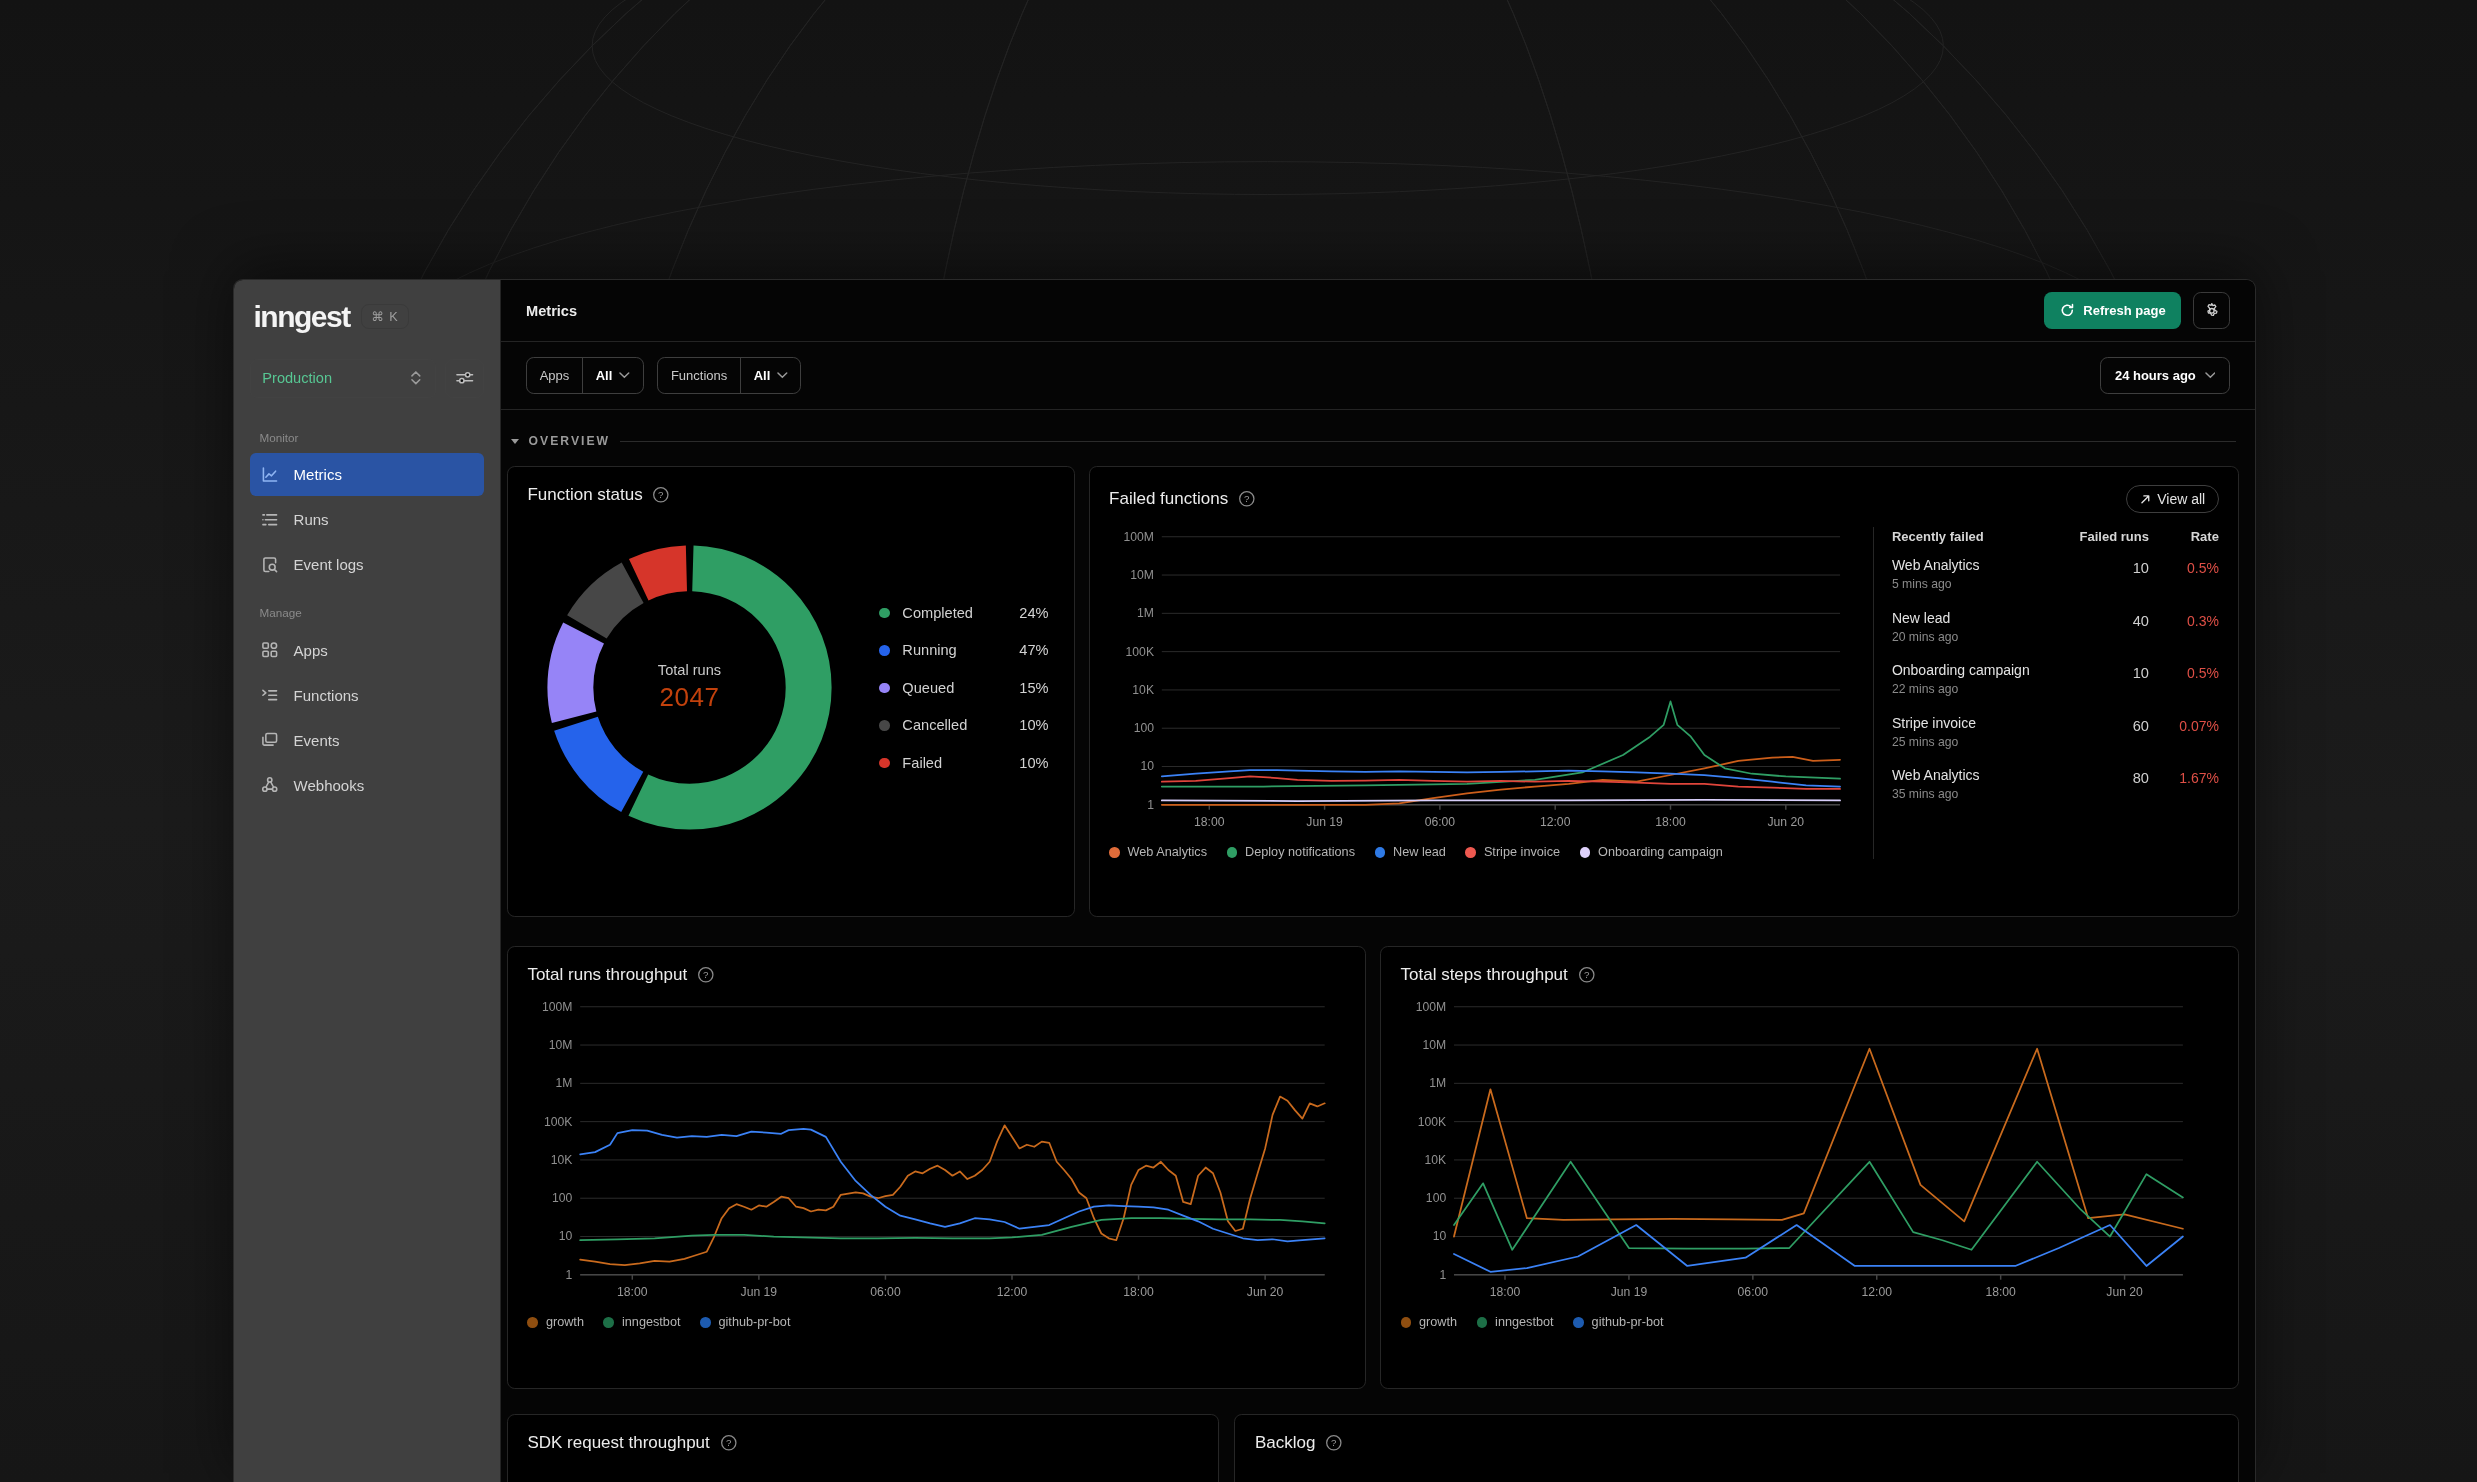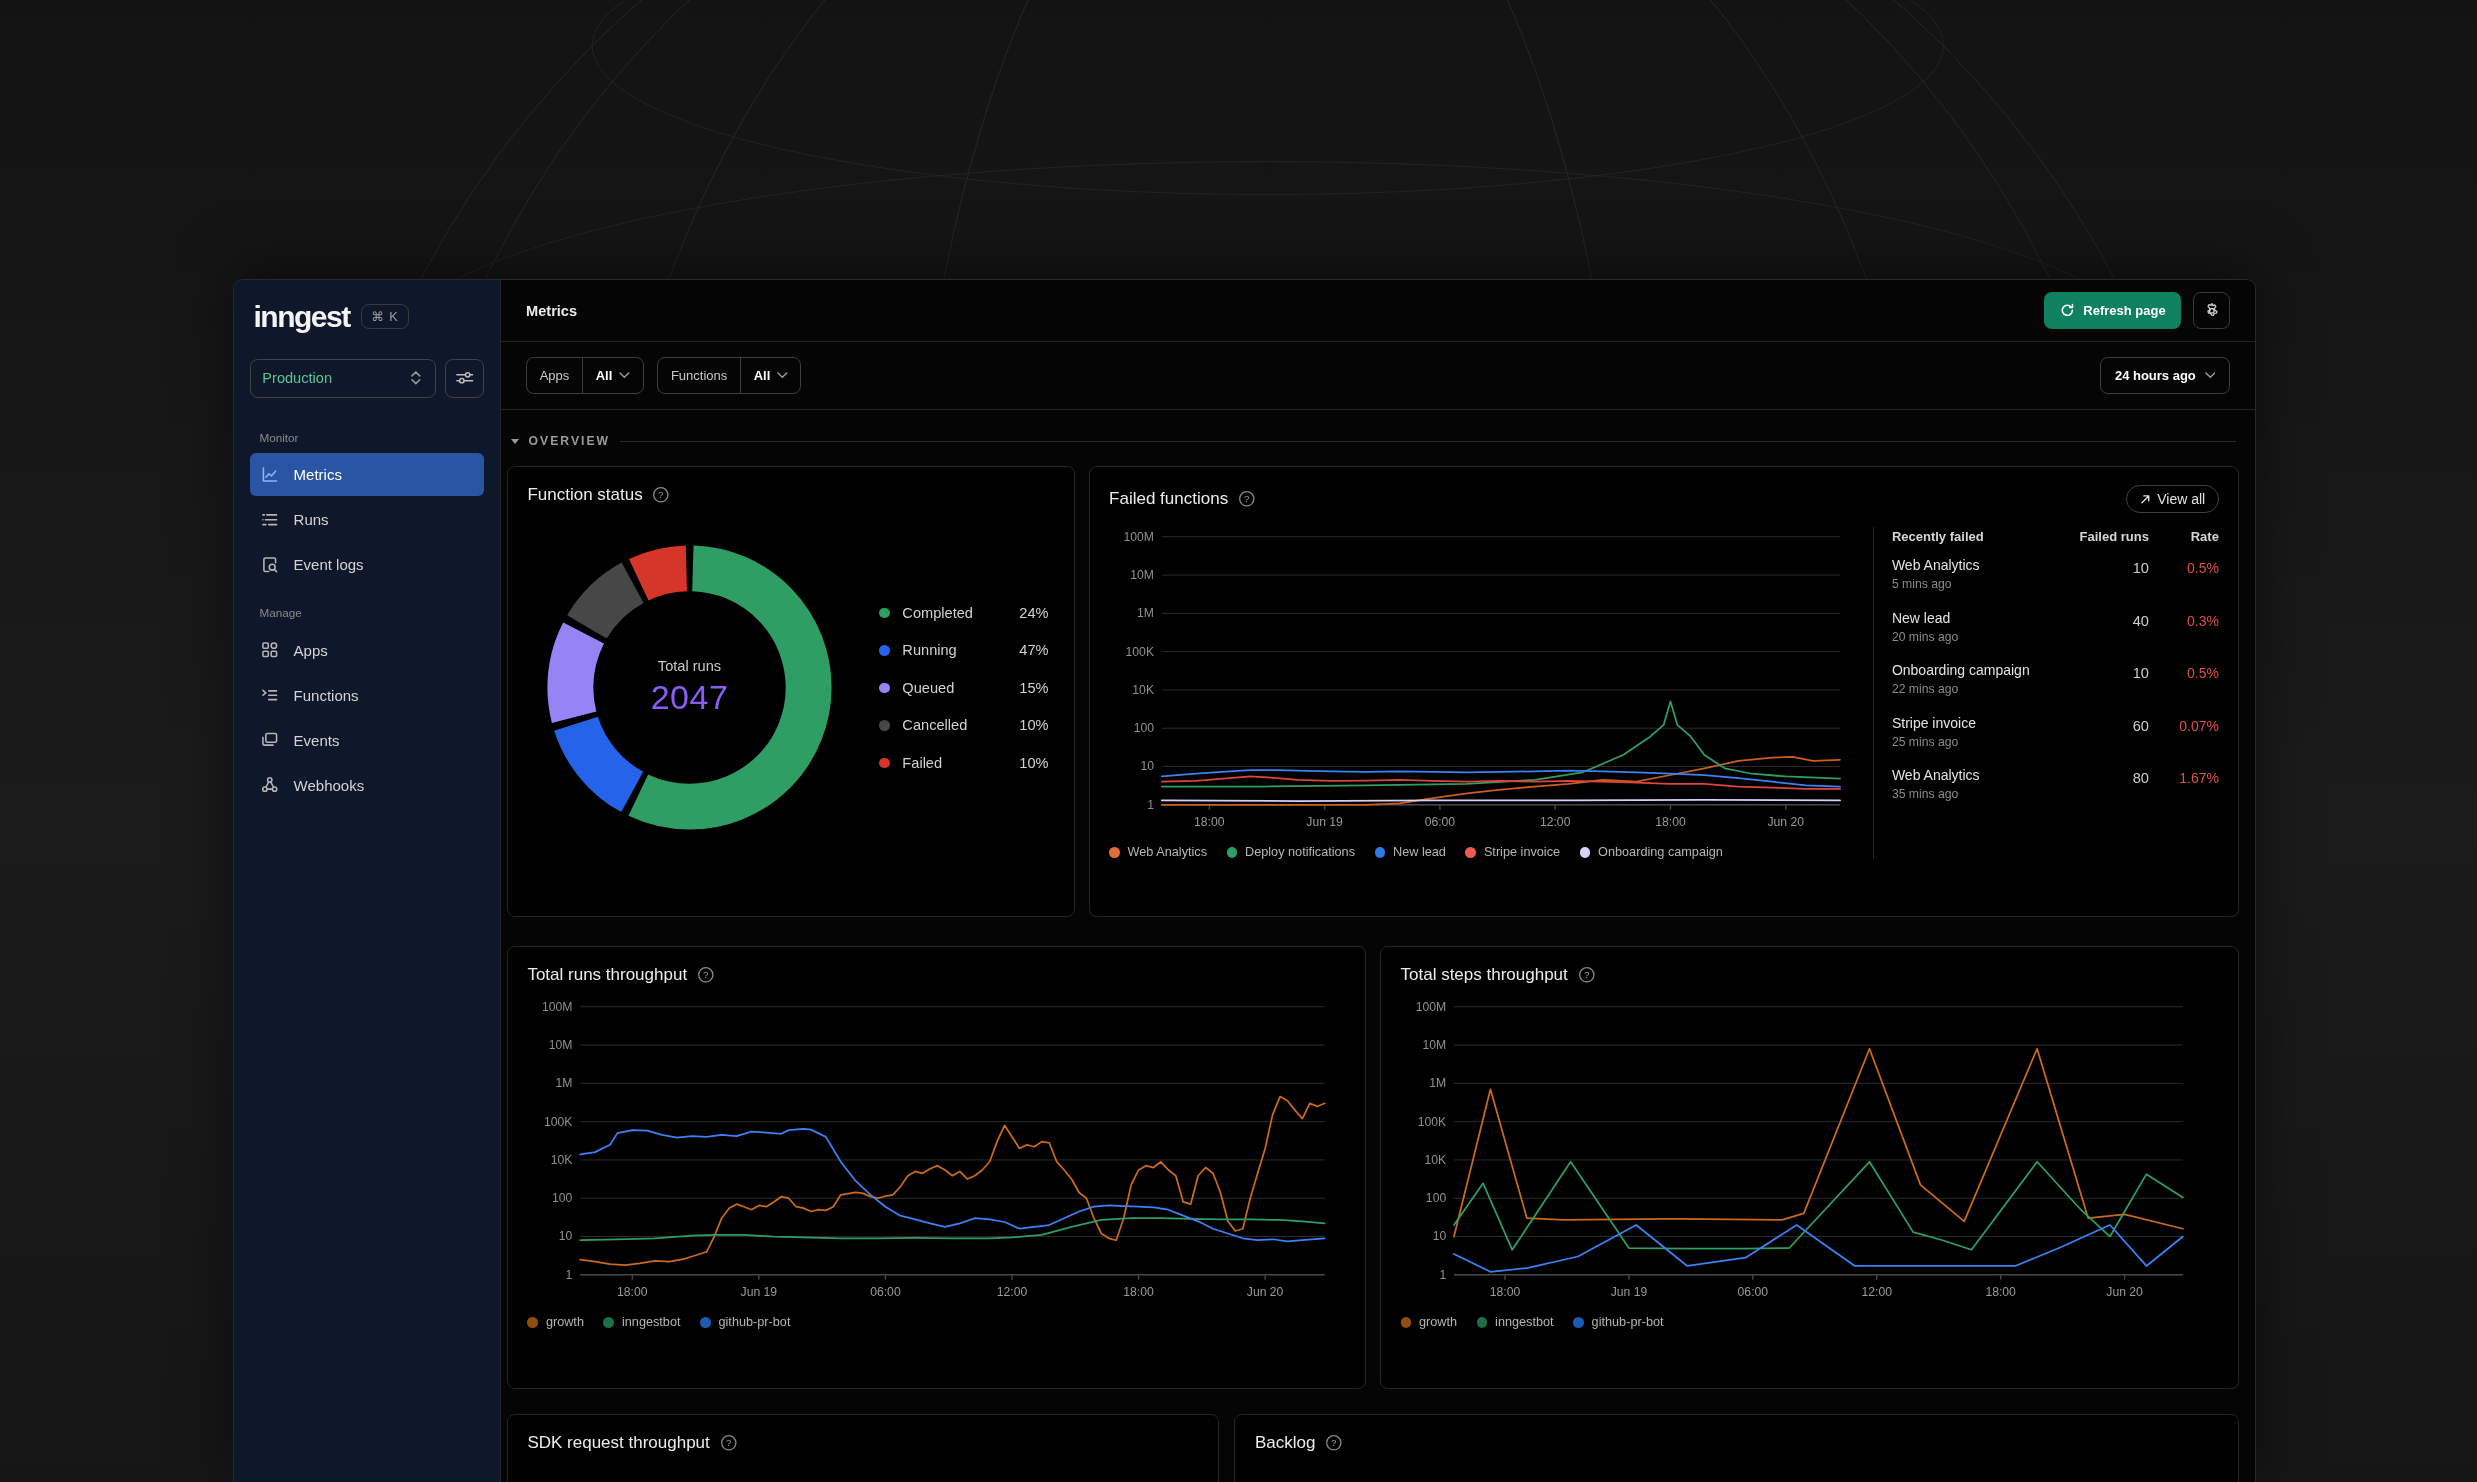--- a/index.html
+++ b/index.html
@@ -15,21 +15,21 @@
 
   
   .window {
     position:absolute; left:233px; top:279px; width:2023px; height:1203px;
     background:#050505; border:1px solid #2a2a2a; border-bottom:none;
     border-radius:9.8px 9.8px 0 0; display:flex; overflow:hidden;
     box-shadow: 0 -9.8px 59px rgba(0,0,0,.5);
   }
 
   
-  .sidebar { width:267px; flex:0 0 267px; background:#0f172a; border-right:1px solid #242424; padding:19.5px 15.6px; }
+  .sidebar { width:267px; flex:0 0 267px; background:#404040; border-right:1px solid #242424; padding:19.5px 15.6px; }
   .logo-row { display:flex; align-items:center; gap:11.7px; padding-left:3.9px; }
   .logo { font-size:30px; font-weight:700; letter-spacing:-1.5px; color:#f4f4f4; }
   .kbd-badge { border:1px solid #3a3a3a; border-radius:7.8px; padding:3.9px 8.8px; color:#9f9f9f; font-size:12.7px; letter-spacing:1px; }
   .env-row { display:flex; gap:9.8px; margin-top:25px; }
   .env-select { flex:1; height:39px; border:1px solid #424242; border-radius:7.8px; display:flex; align-items:center; padding:0 11.7px; }
   .env-select .val { color:#57c793; font-size:14.6px; flex:1; }
   .icon-btn { width:39px; height:39px; border:1px solid #424242; border-radius:7.8px; display:flex; align-items:center; justify-content:center; }
   .nav { margin-top:33px; }
   .nav-section-label { font-size:11.7px; color:#8a8a8a; margin:19.5px 0 9.8px 9.8px; }
   .nav-item { height:43px; display:flex; align-items:center; gap:12.7px; padding:0 9.8px; border-radius:5.9px; color:#d4d4d4; font-size:15px; margin-bottom:2px; cursor:pointer; }
@@ -62,21 +62,21 @@
   .card-title { font-size:17px; font-weight:500; color:#ececec; }
 
   .ov-row { margin-bottom:29px; }
   .fs-card { width:568px; height:451px; flex:0 0 568px; }
   .ff-card { flex:1; height:451px; }
 
   .fs-body { display:flex; align-items:center; height:366px; }
   .donut-wrap { position:relative; width:293px; height:293px; margin-left:15.6px; }
   .donut-center { position:absolute; inset:0; display:flex; flex-direction:column; align-items:center; justify-content:center; gap:3.9px; }
   .donut-center .lab { font-size:14.6px; color:#c9c9c9; }
-  .donut-center .num { font-size:34px; color:#8b5cf6; letter-spacing:0.5px; }
+  .donut-center .num { font-size:26px; color:#c2410c; letter-spacing:0.5px; }
   .fs-legend { margin-left:43px; flex:1; display:flex; flex-direction:column; gap:21.5px; padding-right:5.9px; }
   .leg-row { display:flex; align-items:center; font-size:14.6px; color:#d2d2d2; }
   .leg-row .dot { width:10.7px; height:10.7px; border-radius:50%; margin-right:12.7px; flex:0 0 10.7px; }
   .leg-row .nm { flex:1; }
 
   .ff-head { display:flex; align-items:center; }
   .viewall-btn { margin-left:auto; border:1px solid #3e3e3e; border-radius:14.6px; background:none; height:28px; padding:0 12.7px; display:flex; align-items:center; gap:6.8px; color:#e3e3e3; font-size:14px; font-family:inherit; cursor:pointer; }
   .ff-body { display:flex; margin-top:13.7px; }
   .ff-chart-zone { flex:1; min-width:0; }
   .v-div { width:1px; background:#262626; margin:0 17.6px; }

